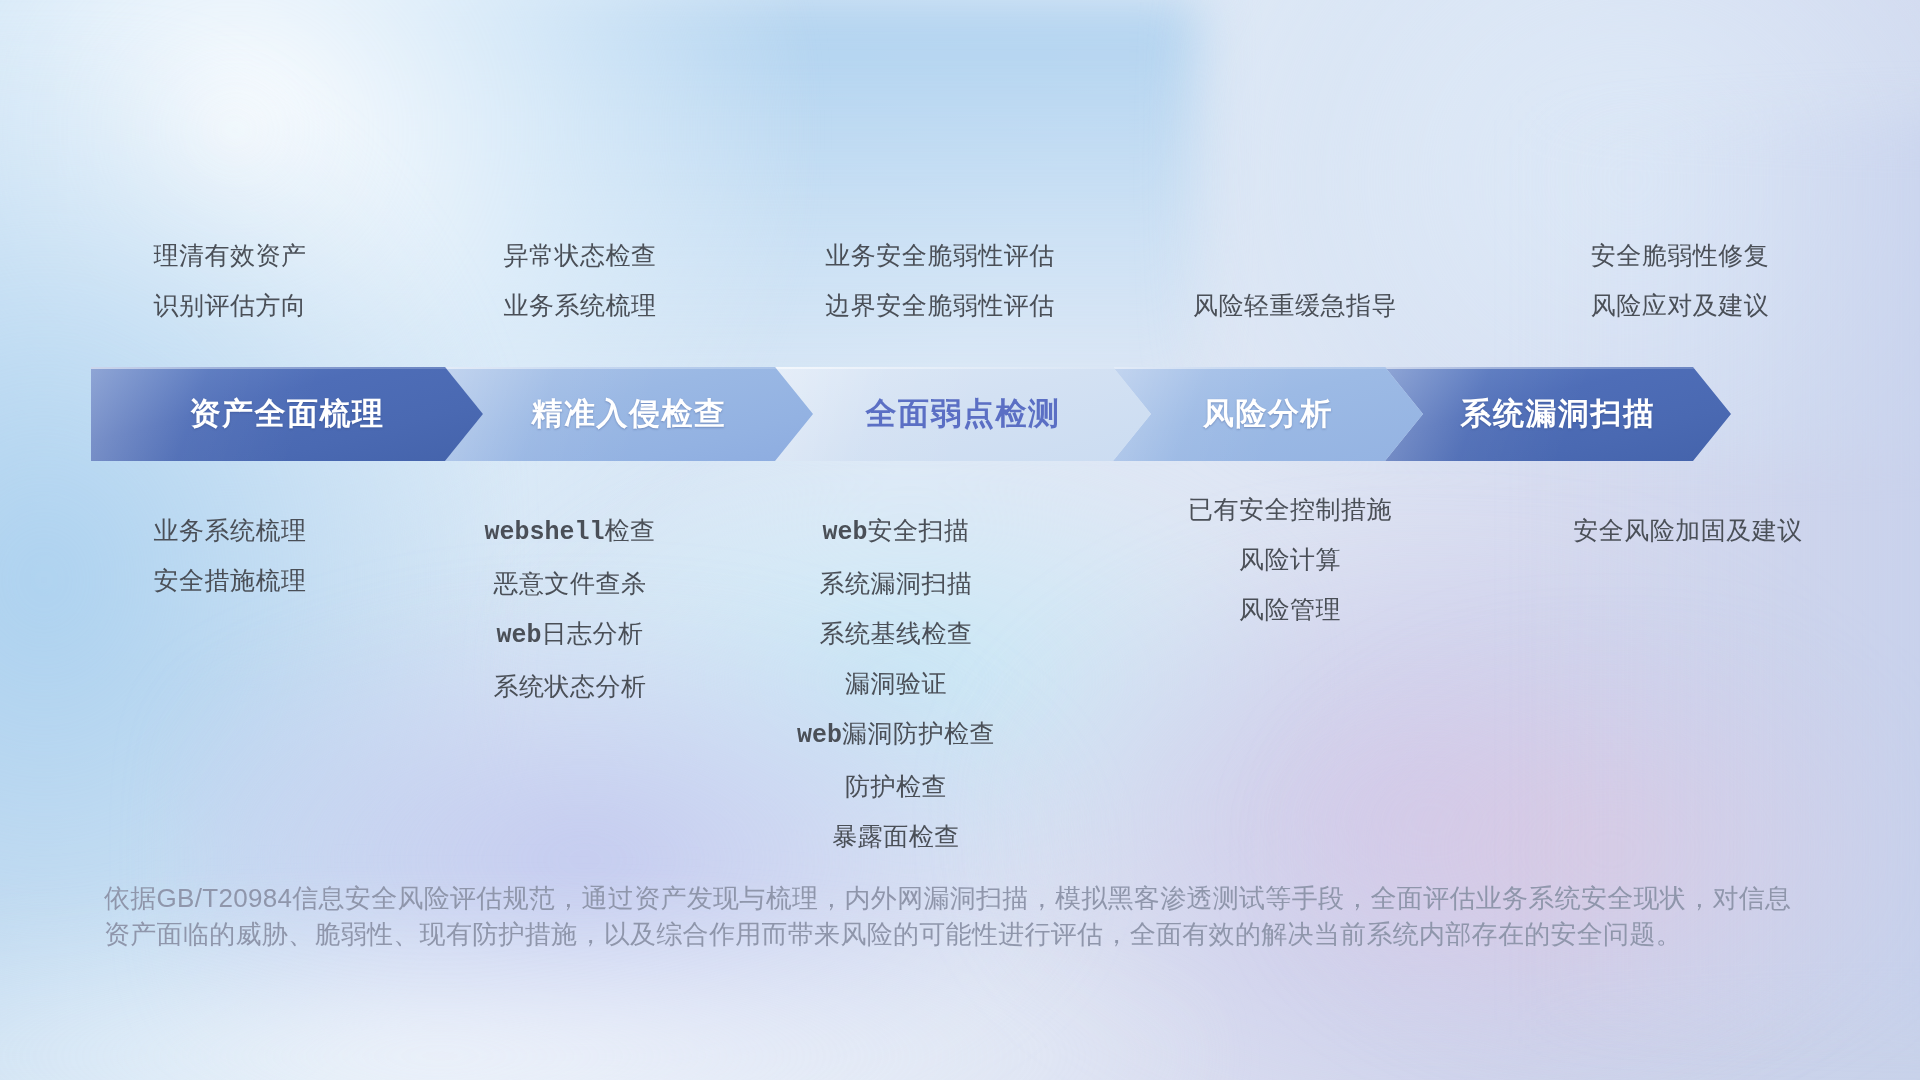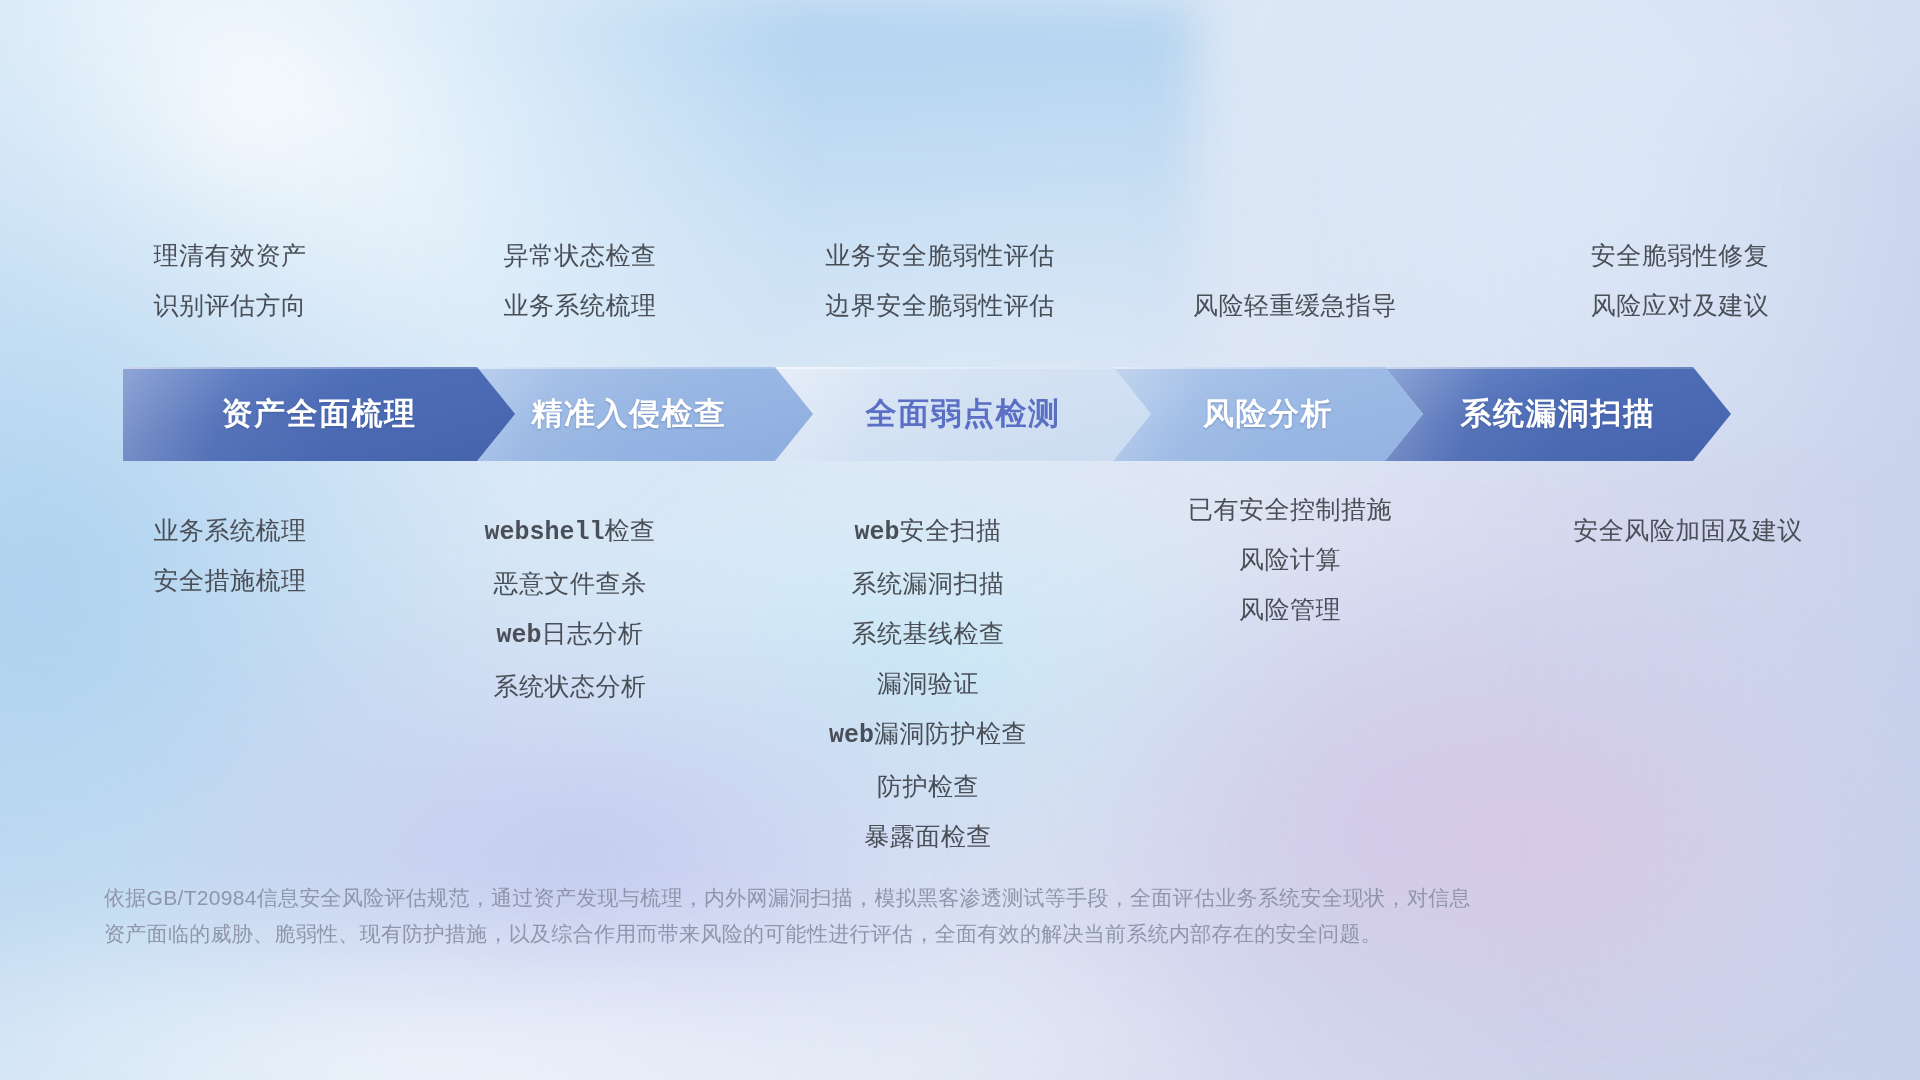--- a/index.html
+++ b/index.html
@@ -115,21 +115,20 @@
     height:94px;
     display:flex;
     align-items:center;
     justify-content:center;
     -webkit-clip-path:polygon(0 0, calc(100% - 38px) 0, 100% 50%, calc(100% - 38px) 100%, 0 100%, 38px 50%);
     clip-path:polygon(0 0, calc(100% - 38px) 0, 100% 50%, calc(100% - 38px) 100%, 0 100%, 38px 50%);
   }
   .stage.first {
     -webkit-clip-path:polygon(0 0, calc(100% - 38px) 0, 100% 50%, calc(100% - 38px) 100%, 0 100%);
     clip-path:polygon(0 0, calc(100% - 38px) 0, 100% 50%, calc(100% - 38px) 100%, 0 100%);
-    margin-left:32px;
   }
   .stage .label {
     font-size:31px;
     font-weight:700;
     letter-spacing:1.5px;
     white-space:nowrap;
     position:relative;
     z-index:2;
   }
   .stage .sheen {
@@ -151,21 +150,21 @@
 
   .t-white  { color:#ffffff; text-shadow:0 1px 2px rgba(42,64,120,.35); }
   .t-blue   { color:#5b6fc4; }
 
   
   #footer-note {
     position:absolute;
     left:104px;
     top:880px;
     width:1620px;
-    font-size:21px;
+    font-size:26px;
     line-height:36px;
     color:#8f96ab;
     letter-spacing:.3px;
   }
   #footer-note .fl { display:block; white-space:nowrap; }
 </style>
 </head>
 <body>
 
 <div id="bg">
@@ -235,21 +234,21 @@
   <div class="col-text bottom-text" id="bot-0" style="top: 505px; left: -70px; width: 600px;">
       <span class="line">业务系统梳理</span>
       <span class="line">安全措施梳理</span>
     </div>
   <div class="col-text bottom-text" id="bot-1" style="top: 505px; left: 270px; width: 600px;">
       <span class="line"><span class="lat">webshell</span>检查</span>
       <span class="line">恶意文件查杀</span>
       <span class="line"><span class="lat">web</span>日志分析</span>
       <span class="line">系统状态分析</span>
     </div>
-  <div class="col-text bottom-text" id="bot-2" style="top: 505px; left: 628px; width: 600px;">
+  <div class="col-text bottom-text" id="bot-2" style="top: 505px; left: 596px; width: 600px;">
       <span class="line"><span class="lat">web</span>安全扫描</span>
       <span class="line">系统漏洞扫描</span>
       <span class="line">系统基线检查</span>
       <span class="line">漏洞验证</span>
       <span class="line"><span class="lat">web</span>漏洞防护检查</span>
       <span class="line">防护检查</span>
       <span class="line">暴露面检查</span>
     </div>
   <div class="col-text bottom-text" id="bot-3" style="top: 484px; left: 990px; width: 600px;">
       <span class="line">已有安全控制措施</span>

